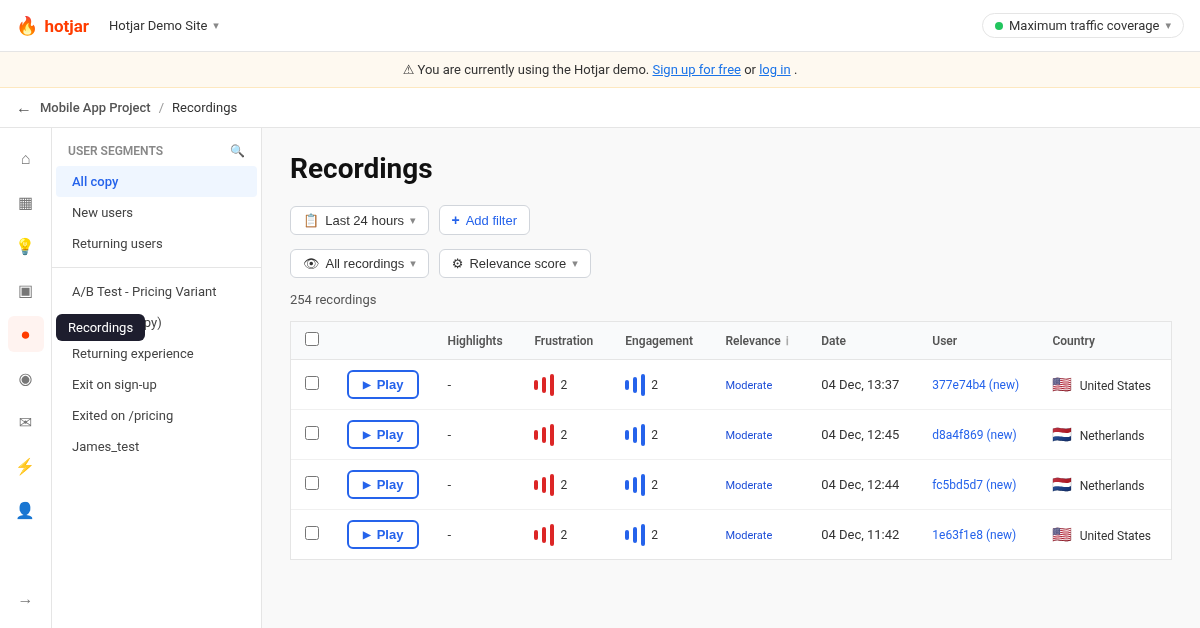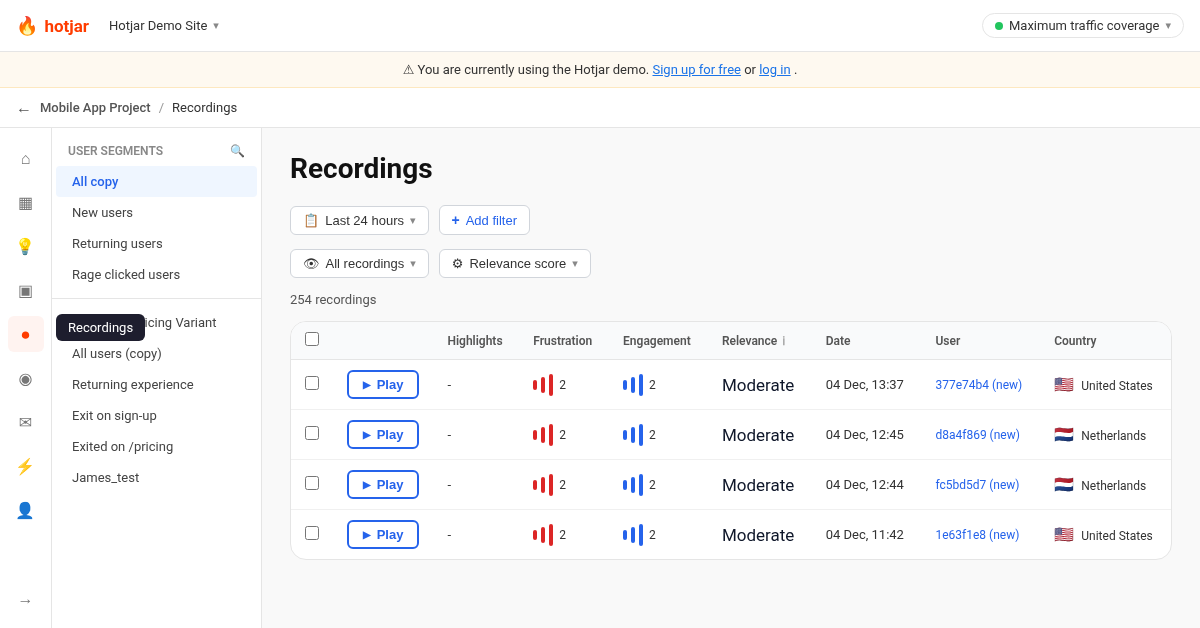--- a/index.html
+++ b/index.html
@@ -91,21 +91,21 @@
       font-size: 13px; color: #333;
     }
     .filter-btn .add-icon { color: #2563eb; font-size: 14px; font-weight: 700; }
     .filter-btn .add-label { color: #2563eb; font-weight: 500; }
 
     .filters-row2 { display: flex; align-items: center; gap: 10px; margin-bottom: 14px; }
 
     .recordings-count { font-size: 13px; color: #555; margin-bottom: 14px; }
 
     
-    .table-wrapper { background: #fff; border: 1px solid #e5e5e5; border-radius: 16px; overflow: hidden; }
+    .table-wrapper { background: #fff; border: 1px solid #e5e5e5; border-radius: 0; overflow: hidden; }
     table { width: 100%; border-collapse: collapse; }
     thead tr { background: #f9fafb; border-bottom: 1px solid #e5e5e5; }
     th {
       padding: 10px 14px; font-size: 12px; font-weight: 600; color: #555;
       text-align: left; white-space: nowrap;
     }
     td { padding: 10px 14px; font-size: 13px; color: #333; border-bottom: 1px solid #f0f0f0; vertical-align: middle; }
     tr:last-child td { border-bottom: none; }
 
     .play-btn {
@@ -118,21 +118,21 @@
 
     .bar-group { display: flex; align-items: center; gap: 4px; }
     .bar { width: 4px; border-radius: 2px; }
     .bar.red { background: #dc2626; }
     .bar.blue { background: #2563eb; }
     .bar.h1 { height: 10px; }
     .bar.h2 { height: 16px; }
     .bar.h3 { height: 22px; }
     .bar-count { font-size: 12px; color: #333; margin-left: 2px; }
 
-    .relevance-badge { font-size: 17px; color: #0f172a; }
+    .relevance-badge { font-size: 11px; color: #1d4ed8; }
 
     .flag { font-size: 16px; margin-right: 4px; }
     .country-text { font-size: 12px; color: #333; }
     .user-id { font-size: 12px; color: #2563eb; }
 
     .checkbox { width: 14px; height: 14px; cursor: pointer; }
 
     .info-icon { color: #aaa; font-size: 12px; cursor: pointer; margin-left: 2px; }
 
     
@@ -197,21 +197,20 @@
     <div class="recordings-tooltip">Recordings</div>
 
     <div class="nav-section-header">
       <span>User Segments</span>
       <span style="cursor:pointer;color:#888;">🔍</span>
     </div>
 
     <div class="nav-item active">All copy</div>
     <div class="nav-item">New users</div>
     <div class="nav-item">Returning users</div>
-    <div class="nav-item">Rage clicked users</div>
 
     <div class="nav-divider"></div>
 
     <div class="nav-item">A/B Test - Pricing Variant</div>
     <div class="nav-item">All users (copy)</div>
     <div class="nav-item">Returning experience</div>
     <div class="nav-item">Exit on sign-up</div>
     <div class="nav-item">Exited on /pricing</div>
     <div class="nav-item">James_test</div>
   </div>

